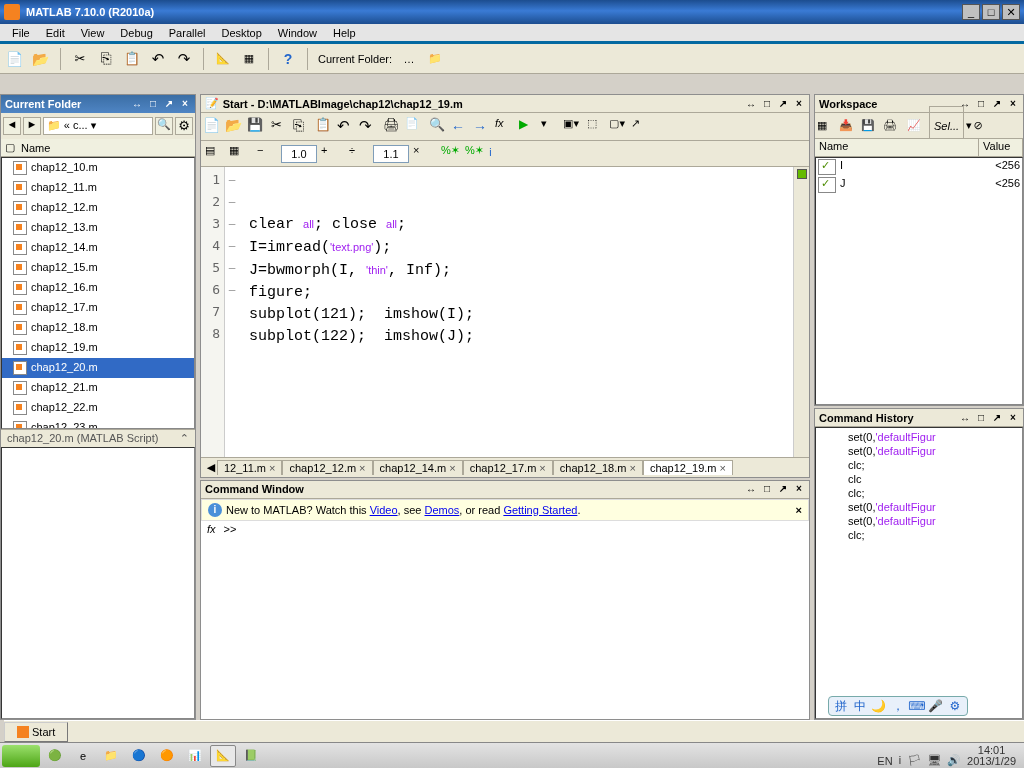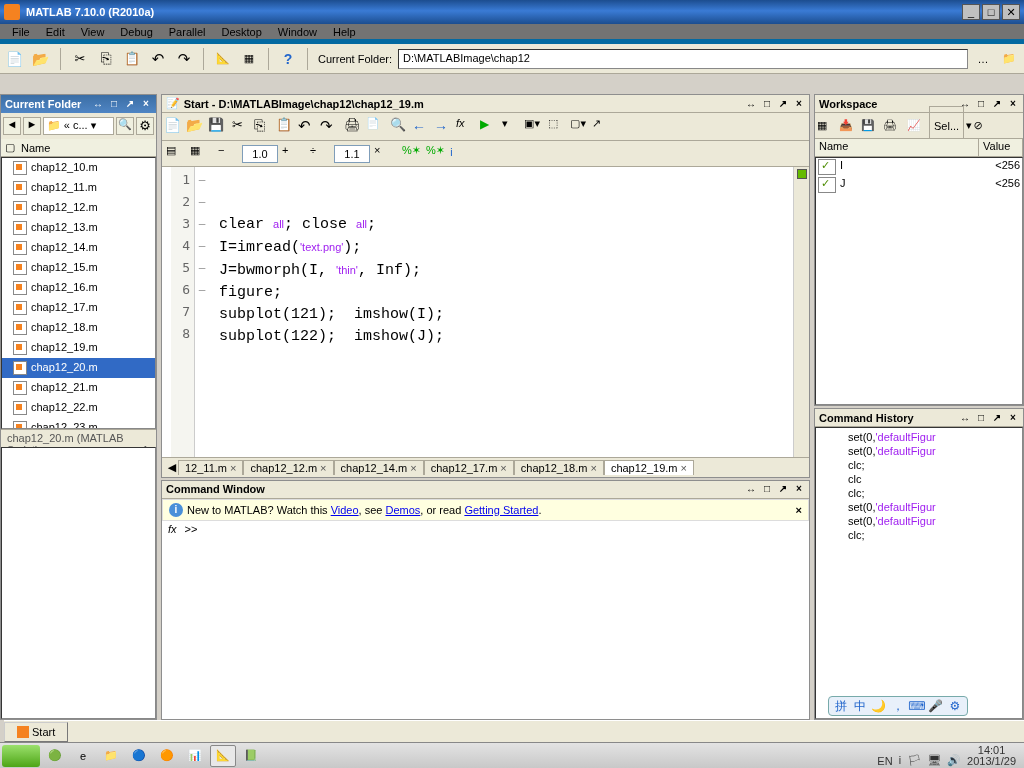--- a/index.html
+++ b/index.html
@@ -6,21 +6,21 @@
 body { width: 1024px; height: 768px; background: #d4d0c8; overflow: hidden; position: relative; }
 
 
 .titlebar { height: 24px; background: linear-gradient(#1c4d8f, #3a7bd5 45%, #1c4d8f); color: white; display: flex; align-items: center; padding: 0 4px; }
 .titlebar .logo { width: 16px; height: 16px; background: #f58220; border-radius: 2px; margin-right: 6px; }
 .titlebar .title { font-weight: bold; flex-shrink: 0; }
 .titlebar .spacer { flex: 1; }
 .titlebar .ctl { width: 18px; height: 16px; background: #c0c0c0; border: 1px solid #555; margin-left: 2px; text-align: center; line-height: 14px; cursor: pointer; color: black; }
 
 
-.menubar { height: 20px; background: #737373; display: flex; align-items: center; padding: 0 4px; border-bottom: 5px solid #0369a1; }
+.menubar { height: 20px; background: #e5e5e5; display: flex; align-items: center; padding: 0 4px; border-bottom: 3px solid #0369a1; }
 .menubar span { padding: 2px 8px; cursor: pointer; }
 
 
 .toolbar { height: 30px; background: #ece9d8; display: flex; align-items: center; padding: 2px 4px; border-bottom: 1px solid #aca899; gap: 4px; }
 .toolbar .sep { width: 1px; height: 22px; background: #aca899; margin: 0 4px; }
 .toolbar .btn { width: 22px; height: 22px; border: 1px solid transparent; display: flex; align-items: center; justify-content: center; cursor: pointer; }
 .toolbar label { padding: 0 2px; }
 .folderpath { flex: 1; height: 20px; background: white; border: 1px inset #888; padding: 2px 4px; }
 
 .shortcutbar { height: 22px; background: #ece9d8; display: flex; align-items: center; padding: 2px 6px; gap: 8px; border-bottom: 1px solid #aca899; margin-top: 28px; }
@@ -31,21 +31,21 @@
 .main { position: absolute; top: 94px; bottom: 48px; left: 0; right: 0; display: flex; background: #d4d0c8; }
 
 
 .panel { display: flex; flex-direction: column; border: 1px solid #8e8e8e; background: #ece9d8; }
 .panel-header { height: 18px; background: linear-gradient(#3b6ea5, #4f85c4); color: white; font-weight: bold; display: flex; align-items: center; padding: 0 4px; gap: 4px; }
 .panel-header.light { background: #ece9d8; color: #000; font-weight: bold; border-bottom: 1px solid #aca899; }
 .panel-header .spacer { flex: 1; }
 .panel-header .hctl { width: 12px; height: 12px; cursor: pointer; text-align: center; line-height: 12px; font-size: 10px; }
 
 
-.left-col { width: 157px; display: flex; flex-direction: column; gap: 2px; }
+.left-col { width: 196px; display: flex; flex-direction: column; gap: 2px; }
 .cf-tool { height: 26px; display: flex; align-items: center; padding: 2px; gap: 2px; background: #ece9d8; }
 .cf-tool .arrow { width: 18px; height: 18px; border: 1px solid #aca899; background: #f0f0e0; text-align: center; cursor: pointer; }
 .cf-tool .path { flex: 1; height: 18px; border: 1px solid #aca899; background: white; padding: 1px 3px; overflow: hidden; }
 .cf-header { height: 18px; border-bottom: 1px solid #aca899; background: #f0f0e0; display: flex; align-items: center; padding: 0 4px; }
 .filelist { flex: 1; background: white; overflow-y: auto; overflow-x: hidden; border: 1px inset #888; }
 .file { display: flex; align-items: flex-start; padding: 3px 11px; font-size: 14px; font-family: "Arial", sans-serif; cursor: pointer; gap: 4px; }
 .file .ficon { width: 14px; height: 14px; background: #fff; border: 1px solid #888; position: relative; }
 .file .ficon::after { content: ''; position: absolute; top: 2px; left: 2px; width: 6px; height: 6px; background: #f58220; }
 .file.selected { background: #316ac5; color: white; }
 .statusline { height: 18px; background: #ece9d8; padding: 2px 6px; color: #555; border-top: 1px solid #aca899; }
@@ -53,21 +53,21 @@
 
 
 .center-col { flex: 1; display: flex; flex-direction: column; gap: 2px; margin: 0 4px; }
 .editor { flex: 1.6; display: flex; flex-direction: column; border: 1px solid #8e8e8e; }
 .ed-tool { height: 28px; display: flex; align-items: center; padding: 2px; gap: 2px; background: #ece9d8; border-bottom: 1px solid #aca899; }
 .ed-tool .btn { width: 20px; height: 20px; }
 .ed-tool2 { height: 26px; display: flex; align-items: center; padding: 2px 4px; gap: 4px; background: #ece9d8; border-bottom: 1px solid #aca899; }
 .ed-tool2 input { width: 36px; height: 18px; border: 1px solid #7f9db9; padding: 0 3px; text-align: center; }
 .ed-tool2 .btn { width: 20px; height: 20px; }
 .code-area { flex: 1; background: white; display: flex; position: relative; }
-.gutter { width: 24px; background: #f5f5f0; border-right: 1px solid #ccc; text-align: right; padding-right: 4px; font-size: 13px; color: #666; font-family: Consolas, monospace; line-height: 22px; padding-top: 2px; margin-left: 9px; }
+.gutter { width: 24px; background: #f5f5f0; border-right: 1px solid #ccc; text-align: right; padding-right: 4px; font-size: 13px; color: #666; font-family: Consolas, monospace; line-height: 22px; padding-top: 2px; }
 .dash { width: 14px; text-align: center; font-size: 11px; color: #888; font-family: monospace; line-height: 22px; padding-top: 2px; }
 .code { flex: 1; font-family: Consolas, "Courier New", monospace; font-size: 15px; line-height: 22px; padding: 2px 10px; white-space: pre; }
 .code .s { color: #a020f0; }
 .code-status { width: 16px; background: #ece9d8; border-left: 1px solid #ccc; position: relative; }
 .code-status .box { width: 10px; height: 10px; background: #66bb00; border: 1px solid #555; margin: 2px auto; }
 .tabrow { height: 20px; background: #ece9d8; display: flex; align-items: center; padding: 0 4px; gap: 0; overflow: hidden; border-top: 1px solid #aca899; }
 .tabrow .arr { width: 12px; cursor: pointer; text-align: center; }
 .etab { border: 1px solid #aca899; border-bottom: none; padding: 1px 6px; background: #ece9d8; font-size: 10px; display: flex; align-items: center; gap: 3px; cursor: pointer; }
 .etab .x { cursor: pointer; color: #555; }
 .etab.active { background: white; }
@@ -161,21 +161,20 @@
   <div class="btn ic-paste"></div>
   <div class="btn ic-undo"></div>
   <div class="btn ic-redo"></div>
   <div class="sep"></div>
   <div class="btn">📐</div>
   <div class="btn">▦</div>
   <div class="sep"></div>
   <div class="btn ic-help"></div>
   <div class="sep"></div>
   <label>Current Folder:</label>
-  <div class="folderpath">D:\MATLABImage\chap12</div>
   <div class="btn">…</div>
   <div class="btn">📁</div>
 </div>
 
 <div class="shortcutbar">
   <span>Shortcuts</span>
   <span class="link">
       <span class="icon"></span>
       <span>How to Add</span>
     </span>
@@ -423,21 +422,21 @@
         <div class="hctl">↗</div>
         <div class="hctl">×</div>
       </div>
       <div class="ws-tool">
         <div class="btn">▦</div>
         <div class="btn">📥</div>
         <div class="btn">💾</div>
         <div class="btn">🖨</div>
         <div class="sep"></div>
         <div class="btn">📈</div>
-        <span style="border:1px solid #aca899;padding:13px 4px;">Sel...</span>
+        <span style="border:1px solid #aca899;padding:13px 4px;font-style:italic;">Sel...</span>
         <span>▾</span>
         <div class="btn">⊘</div>
       </div>
       <div class="ws-cols">
         <div style="flex:1;">Name</div>
         <div style="width:44px;">Value</div>
       </div>
       <div class="ws-body" id="wsbody">
           <div class="ws-row">
             <span class="vicon"></span>

